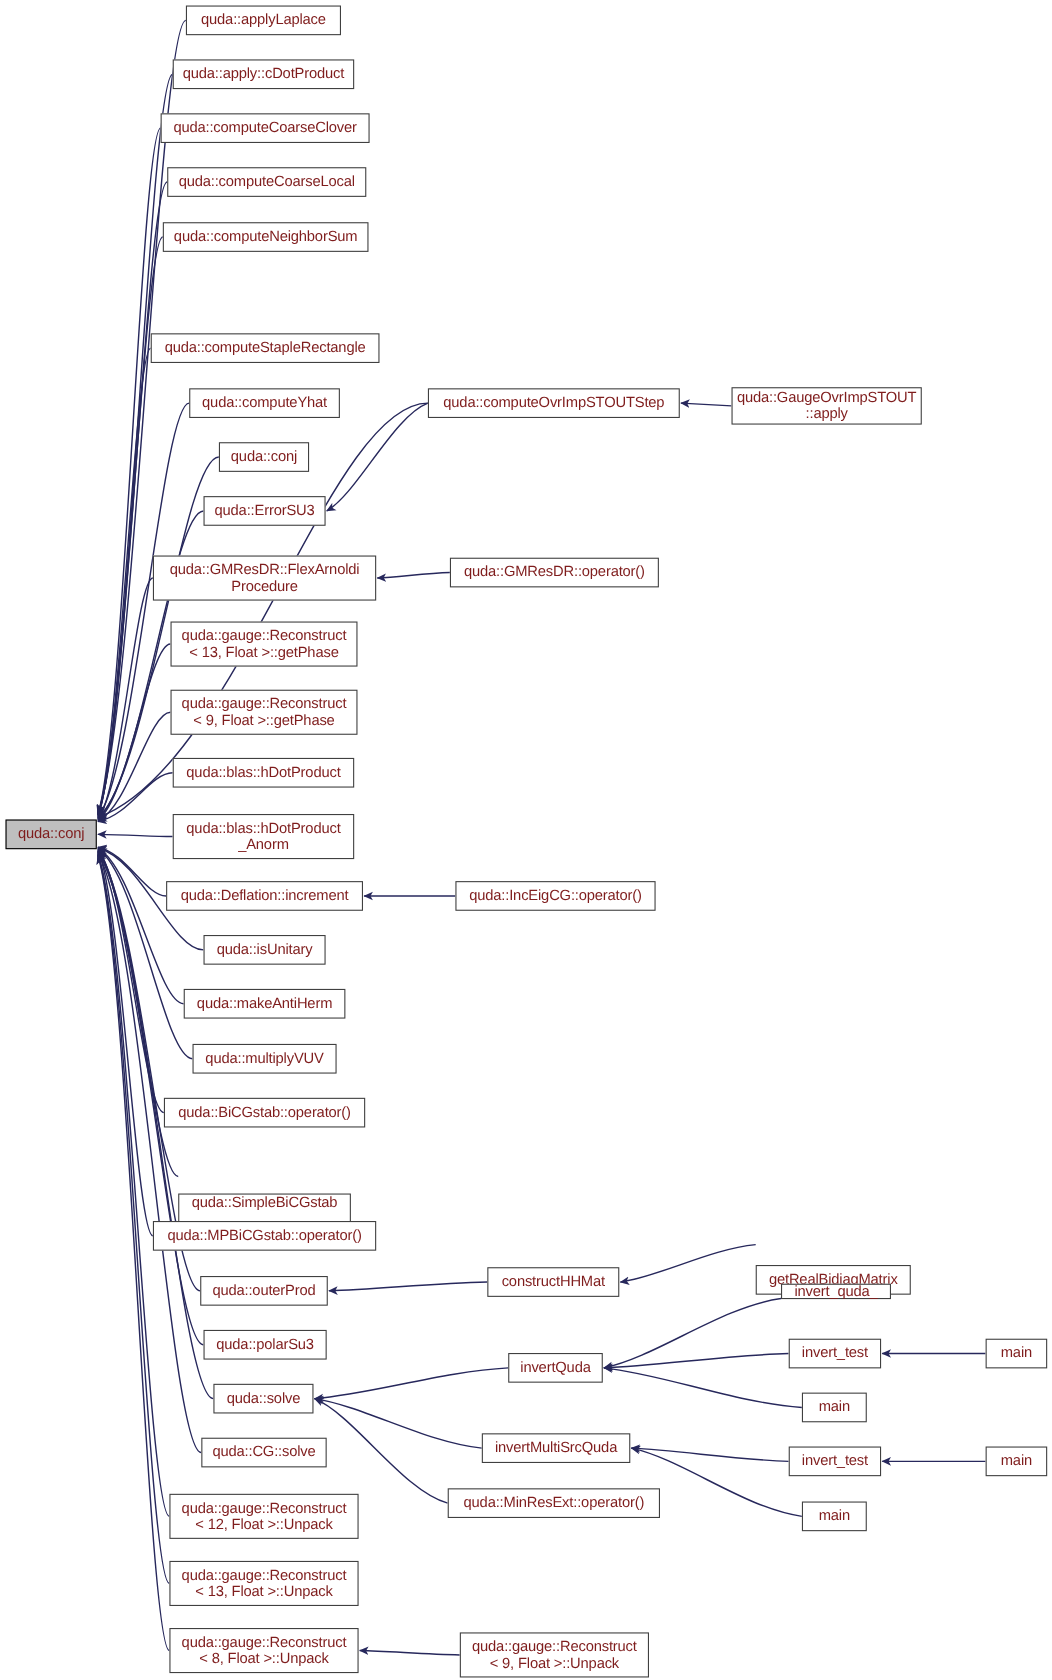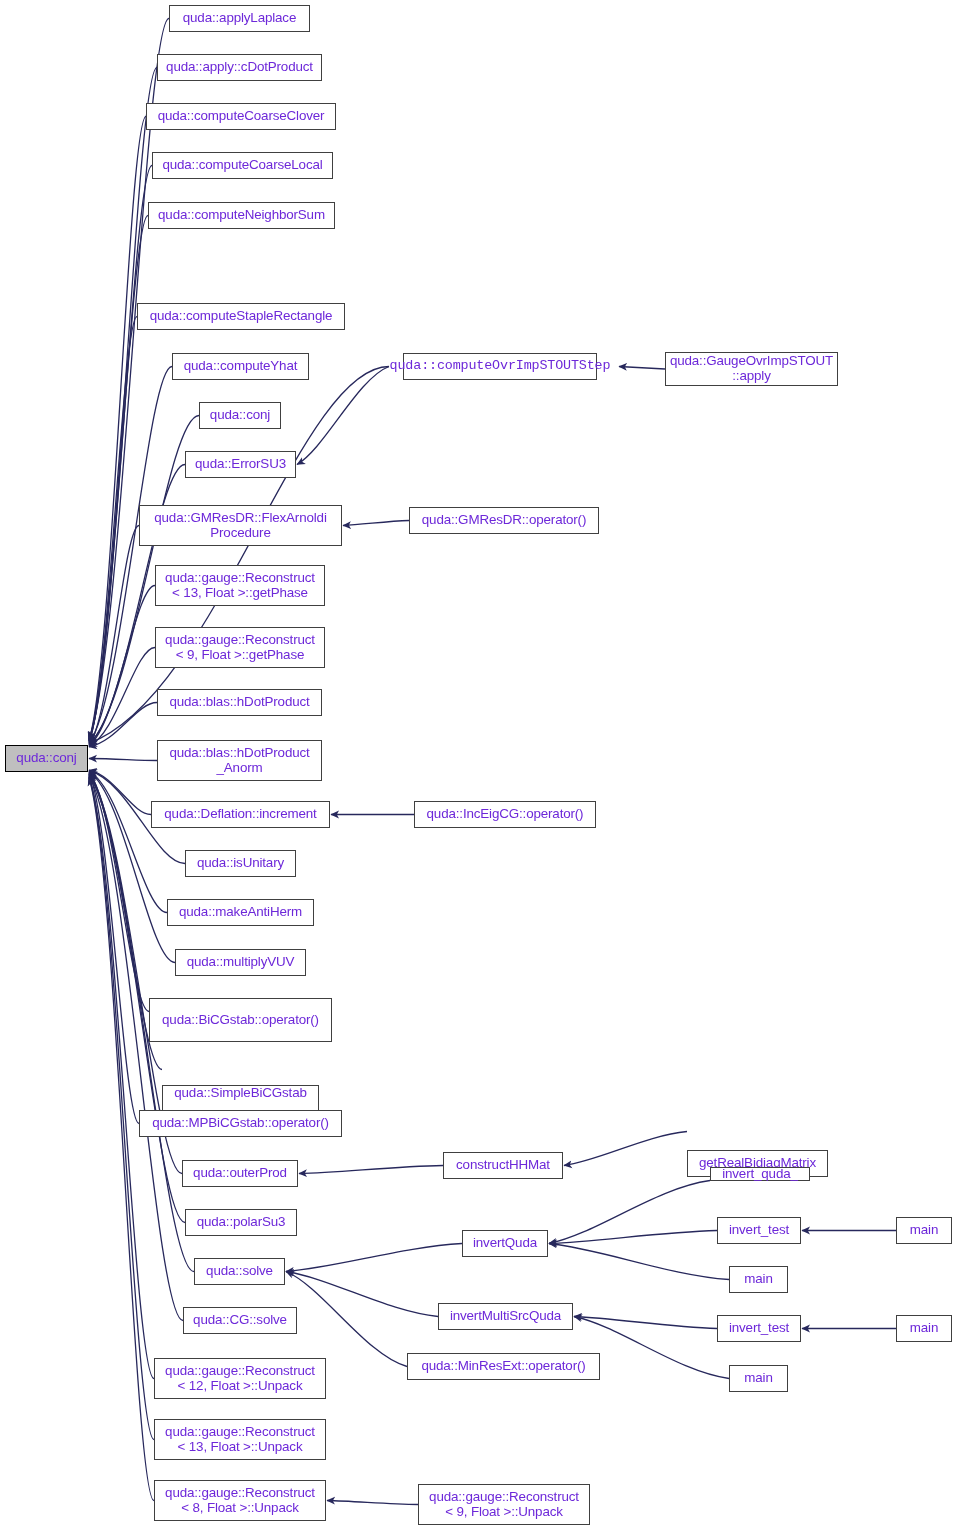--- a/index.html
+++ b/index.html
@@ -22,21 +22,21 @@
     top: 0;
     width: 956px;
     height: 1527px;
     pointer-events: none;
   }
   .node {
     position: absolute;
     box-sizing: border-box;
     border: 1px solid #404040;
     background: #ffffff;
-    color: #6d28d9;
+    color: #7f1d1d;
     font-size: 13.4px;
     line-height: 14.6px;
     text-align: center;
     display: flex;
     flex-direction: column;
     align-items: center;
     justify-content: center;
     white-space: pre;
     letter-spacing: -0.15px;
     z-index: 2;
@@ -121,31 +121,31 @@
       <div class="node" style="left: 185px; top: 451px; width: 111px; height: 27px;"><span class="ln">quda::ErrorSU3</span></div>
       <div class="node" style="left: 139px; top: 505px; width: 203px; height: 41px;"><span class="ln">quda::GMResDR::FlexArnoldi</span><span class="ln">Procedure</span></div>
       <div class="node" style="left: 155px; top: 565px; width: 170px; height: 41px;"><span class="ln">quda::gauge::Reconstruct</span><span class="ln">&lt; 13, Float &gt;::getPhase</span></div>
       <div class="node" style="left: 155px; top: 627px; width: 170px; height: 41px;"><span class="ln">quda::gauge::Reconstruct</span><span class="ln">&lt; 9, Float &gt;::getPhase</span></div>
       <div class="node" style="left: 157px; top: 689px; width: 165px; height: 27px;"><span class="ln">quda::blas::hDotProduct</span></div>
       <div class="node" style="left: 157px; top: 740px; width: 165px; height: 41px;"><span class="ln">quda::blas::hDotProduct</span><span class="ln">_Anorm</span></div>
       <div class="node" style="left: 151px; top: 801px; width: 179px; height: 27px;"><span class="ln">quda::Deflation::increment</span></div>
       <div class="node" style="left: 185px; top: 850px; width: 111px; height: 27px;"><span class="ln">quda::isUnitary</span></div>
       <div class="node" style="left: 167px; top: 899px; width: 147px; height: 27px;"><span class="ln">quda::makeAntiHerm</span></div>
       <div class="node" style="left: 175px; top: 949px; width: 131px; height: 27px;"><span class="ln">quda::multiplyVUV</span></div>
-      <div class="node" style="left: 149px; top: 998px; width: 183px; height: 44px;"><span class="ln">quda::BiCGstab::operator()</span></div>
+      <div class="node" style="left: 149px; top: 998px; width: 183px; height: 27px;"><span class="ln">quda::BiCGstab::operator()</span></div>
       <div class="node" style="left: 162px; top: 1085px; width: 157px; height: 41px; justify-content: space-between;"><span class="ln">quda::SimpleBiCGstab</span><span class="ln">::increment()</span></div>
       <div class="node" style="left: 139px; top: 1110px; width: 203px; height: 27px;"><span class="ln">quda::MPBiCGstab::operator()</span></div>
       <div class="node" style="left: 182px; top: 1160px; width: 116px; height: 27px;"><span class="ln">quda::outerProd</span></div>
       <div class="node" style="left: 185px; top: 1209px; width: 112px; height: 27px;"><span class="ln">quda::polarSu3</span></div>
       <div class="node" style="left: 194px; top: 1258px; width: 91px; height: 27px;"><span class="ln">quda::solve</span></div>
       <div class="node" style="left: 183px; top: 1307px; width: 114px; height: 27px;"><span class="ln">quda::CG::solve</span></div>
       <div class="node" style="left: 154px; top: 1358px; width: 172px; height: 41px;"><span class="ln">quda::gauge::Reconstruct</span><span class="ln">&lt; 12, Float &gt;::Unpack</span></div>
       <div class="node" style="left: 154px; top: 1419px; width: 172px; height: 41px;"><span class="ln">quda::gauge::Reconstruct</span><span class="ln">&lt; 13, Float &gt;::Unpack</span></div>
       <div class="node" style="left: 154px; top: 1480px; width: 172px; height: 41px;"><span class="ln">quda::gauge::Reconstruct</span><span class="ln">&lt; 8, Float &gt;::Unpack</span></div>
-      <div class="node" style="left: 403px; top: 353px; width: 194px; height: 27px; font-family: Liberation Mono, monospace;"><span class="ln">quda::computeOvrImpSTOUTStep</span></div>
+      <div class="node" style="left: 389px; top: 353px; width: 229px; height: 27px;"><span class="ln">quda::computeOvrImpSTOUTStep</span></div>
       <div class="node" style="left: 409px; top: 507px; width: 190px; height: 27px;"><span class="ln">quda::GMResDR::operator()</span></div>
       <div class="node" style="left: 414px; top: 801px; width: 182px; height: 27px;"><span class="ln">quda::IncEigCG::operator()</span></div>
       <div class="node" style="left: 443px; top: 1152px; width: 120px; height: 27px;"><span class="ln">constructHHMat</span></div>
       <div class="node" style="left: 462px; top: 1230px; width: 86px; height: 27px;"><span class="ln">invertQuda</span></div>
       <div class="node" style="left: 438px; top: 1303px; width: 135px; height: 27px;"><span class="ln">invertMultiSrcQuda</span></div>
       <div class="node" style="left: 407px; top: 1353px; width: 193px; height: 27px;"><span class="ln">quda::MinResExt::operator()</span></div>
       <div class="node" style="left: 418px; top: 1484px; width: 172px; height: 41px;"><span class="ln">quda::gauge::Reconstruct</span><span class="ln">&lt; 9, Float &gt;::Unpack</span></div>
       <div class="node" style="left: 665px; top: 352px; width: 173px; height: 34px;"><span class="ln">quda::GaugeOvrImpSTOUT</span><span class="ln">::apply</span></div>
       <div class="node" style="left: 687px; top: 1118px; width: 141px; height: 27px; margin-top: 32px;"><span class="ln">getRealBidiagMatrix</span></div>
       <div class="node" style="left: 710px; top: 1167px; width: 100px; height: 14px;"><span class="ln">invert_quda_</span></div>

